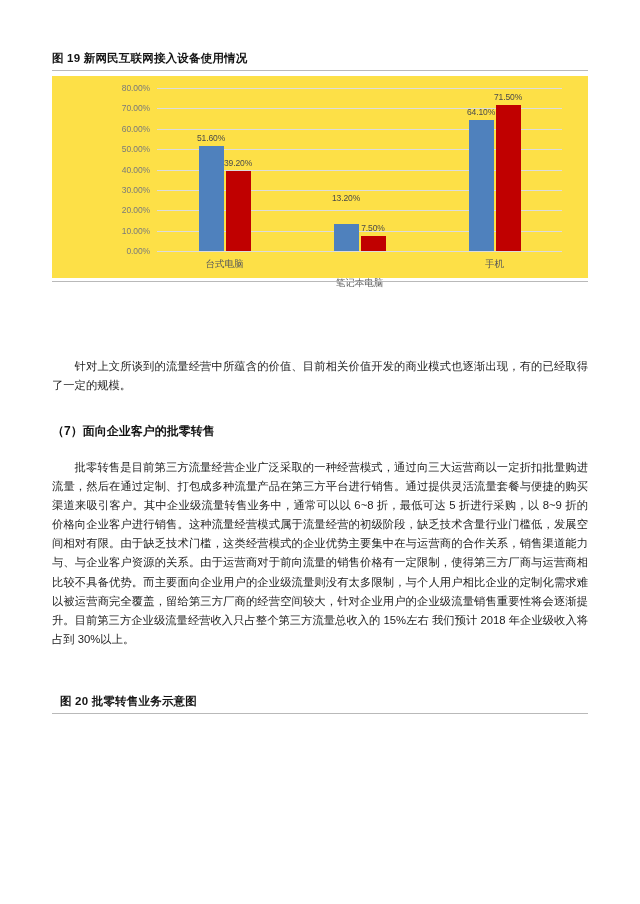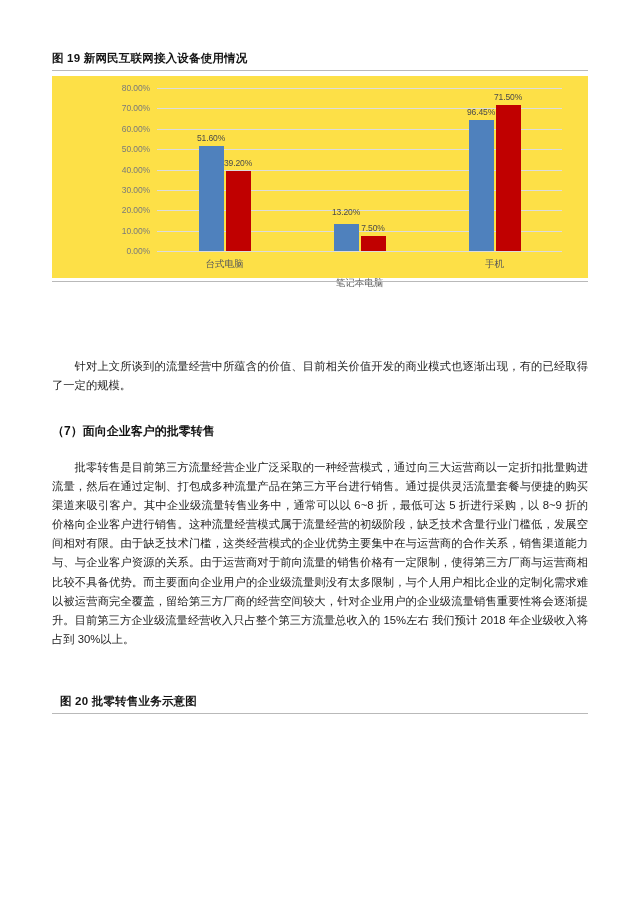--- a/index.html
+++ b/index.html
@@ -172,25 +172,25 @@
         <div class="gridline" style="top: 81.5px;"></div>
         <div class="gridline" style="top: 101.875px;"></div>
         <div class="gridline" style="top: 122.25px;"></div>
         <div class="gridline" style="top: 142.625px;"></div>
         <div class="gridline" style="top: 163px;"></div>
         <div class="bar bar-blue" style="left: 41.5px; width: 25px; height: 105.135px; background: rgb(79, 129, 189);"></div>
         <div class="bar-label" style="left: 32px; width: 44px; top: 44.865px;">51.60%</div>
         <div class="bar bar-red" style="left: 68.5px; width: 25px; height: 79.87px; background: rgb(192, 0, 0);"></div>
         <div class="bar-label" style="left: 59px; width: 44px; top: 70.13px;">39.20%</div>
         <div class="bar bar-blue" style="left: 176.5px; width: 25px; height: 26.895px; background: rgb(79, 129, 189);"></div>
-        <div class="bar-label" style="left: 167px; width: 44px; top: 119px;">13.20%</div>
+        <div class="bar-label" style="left: 167px; width: 44px; top: 105px;">13.20%</div>
         <div class="bar bar-red" style="left: 203.5px; width: 25px; height: 15.2812px; background: rgb(192, 0, 0);"></div>
         <div class="bar-label" style="left: 194px; width: 44px; top: 134.719px;">7.50%</div>
         <div class="bar bar-blue" style="left: 311.5px; width: 25px; height: 130.604px; background: rgb(79, 129, 189);"></div>
-        <div class="bar-label" style="left: 302px; width: 44px; top: 19.3962px;">96.45%</div>
+        <div class="bar-label" style="left: 302px; width: 44px; top: 19.3962px;">64.10%</div>
         <div class="bar bar-red" style="left: 338.5px; width: 25px; height: 145.681px; background: rgb(192, 0, 0);"></div>
         <div class="bar-label" style="left: 329px; width: 44px; top: 4.31875px;">71.50%</div>
       </div>
     <div id="catlabels">
         <div class="cat-label" style="left: 127.5px; width: 90px;">台式电脑</div>
         <div class="cat-label" style="left: 262.5px; width: 90px; margin-top: 19px;">笔记本电脑</div>
         <div class="cat-label" style="left: 397.5px; width: 90px;">手机</div>
       </div>
   </div>
 

